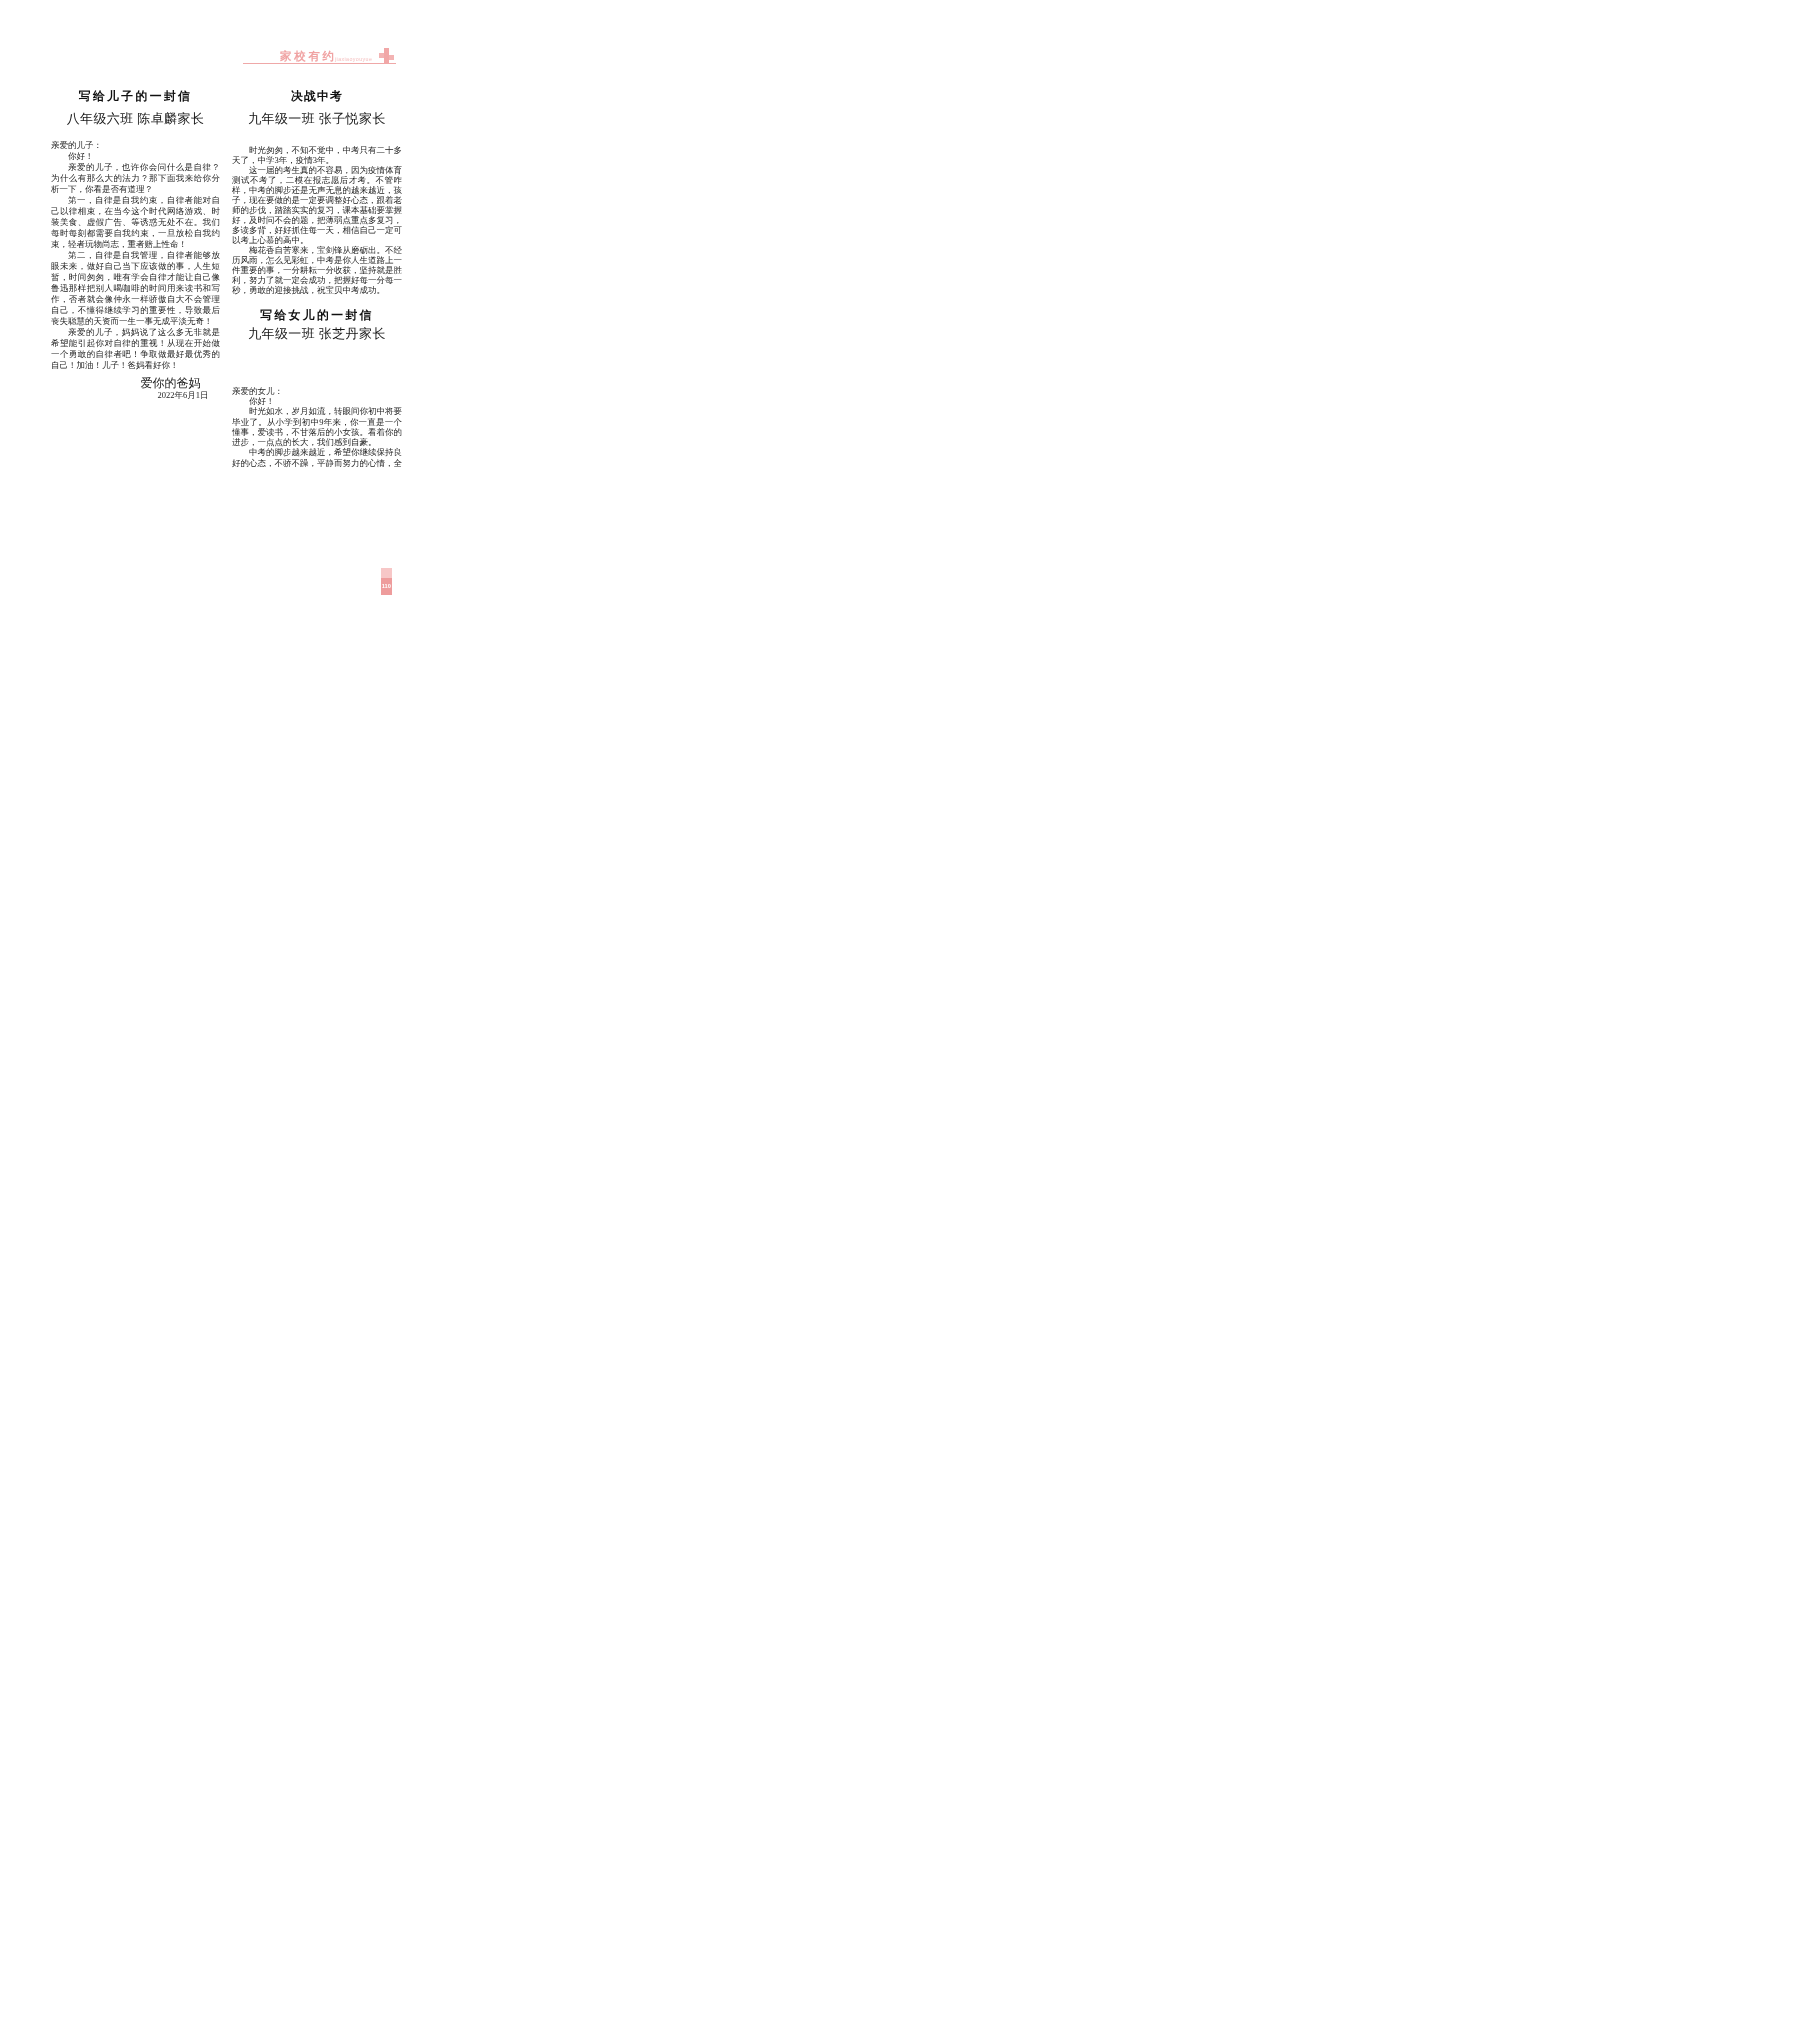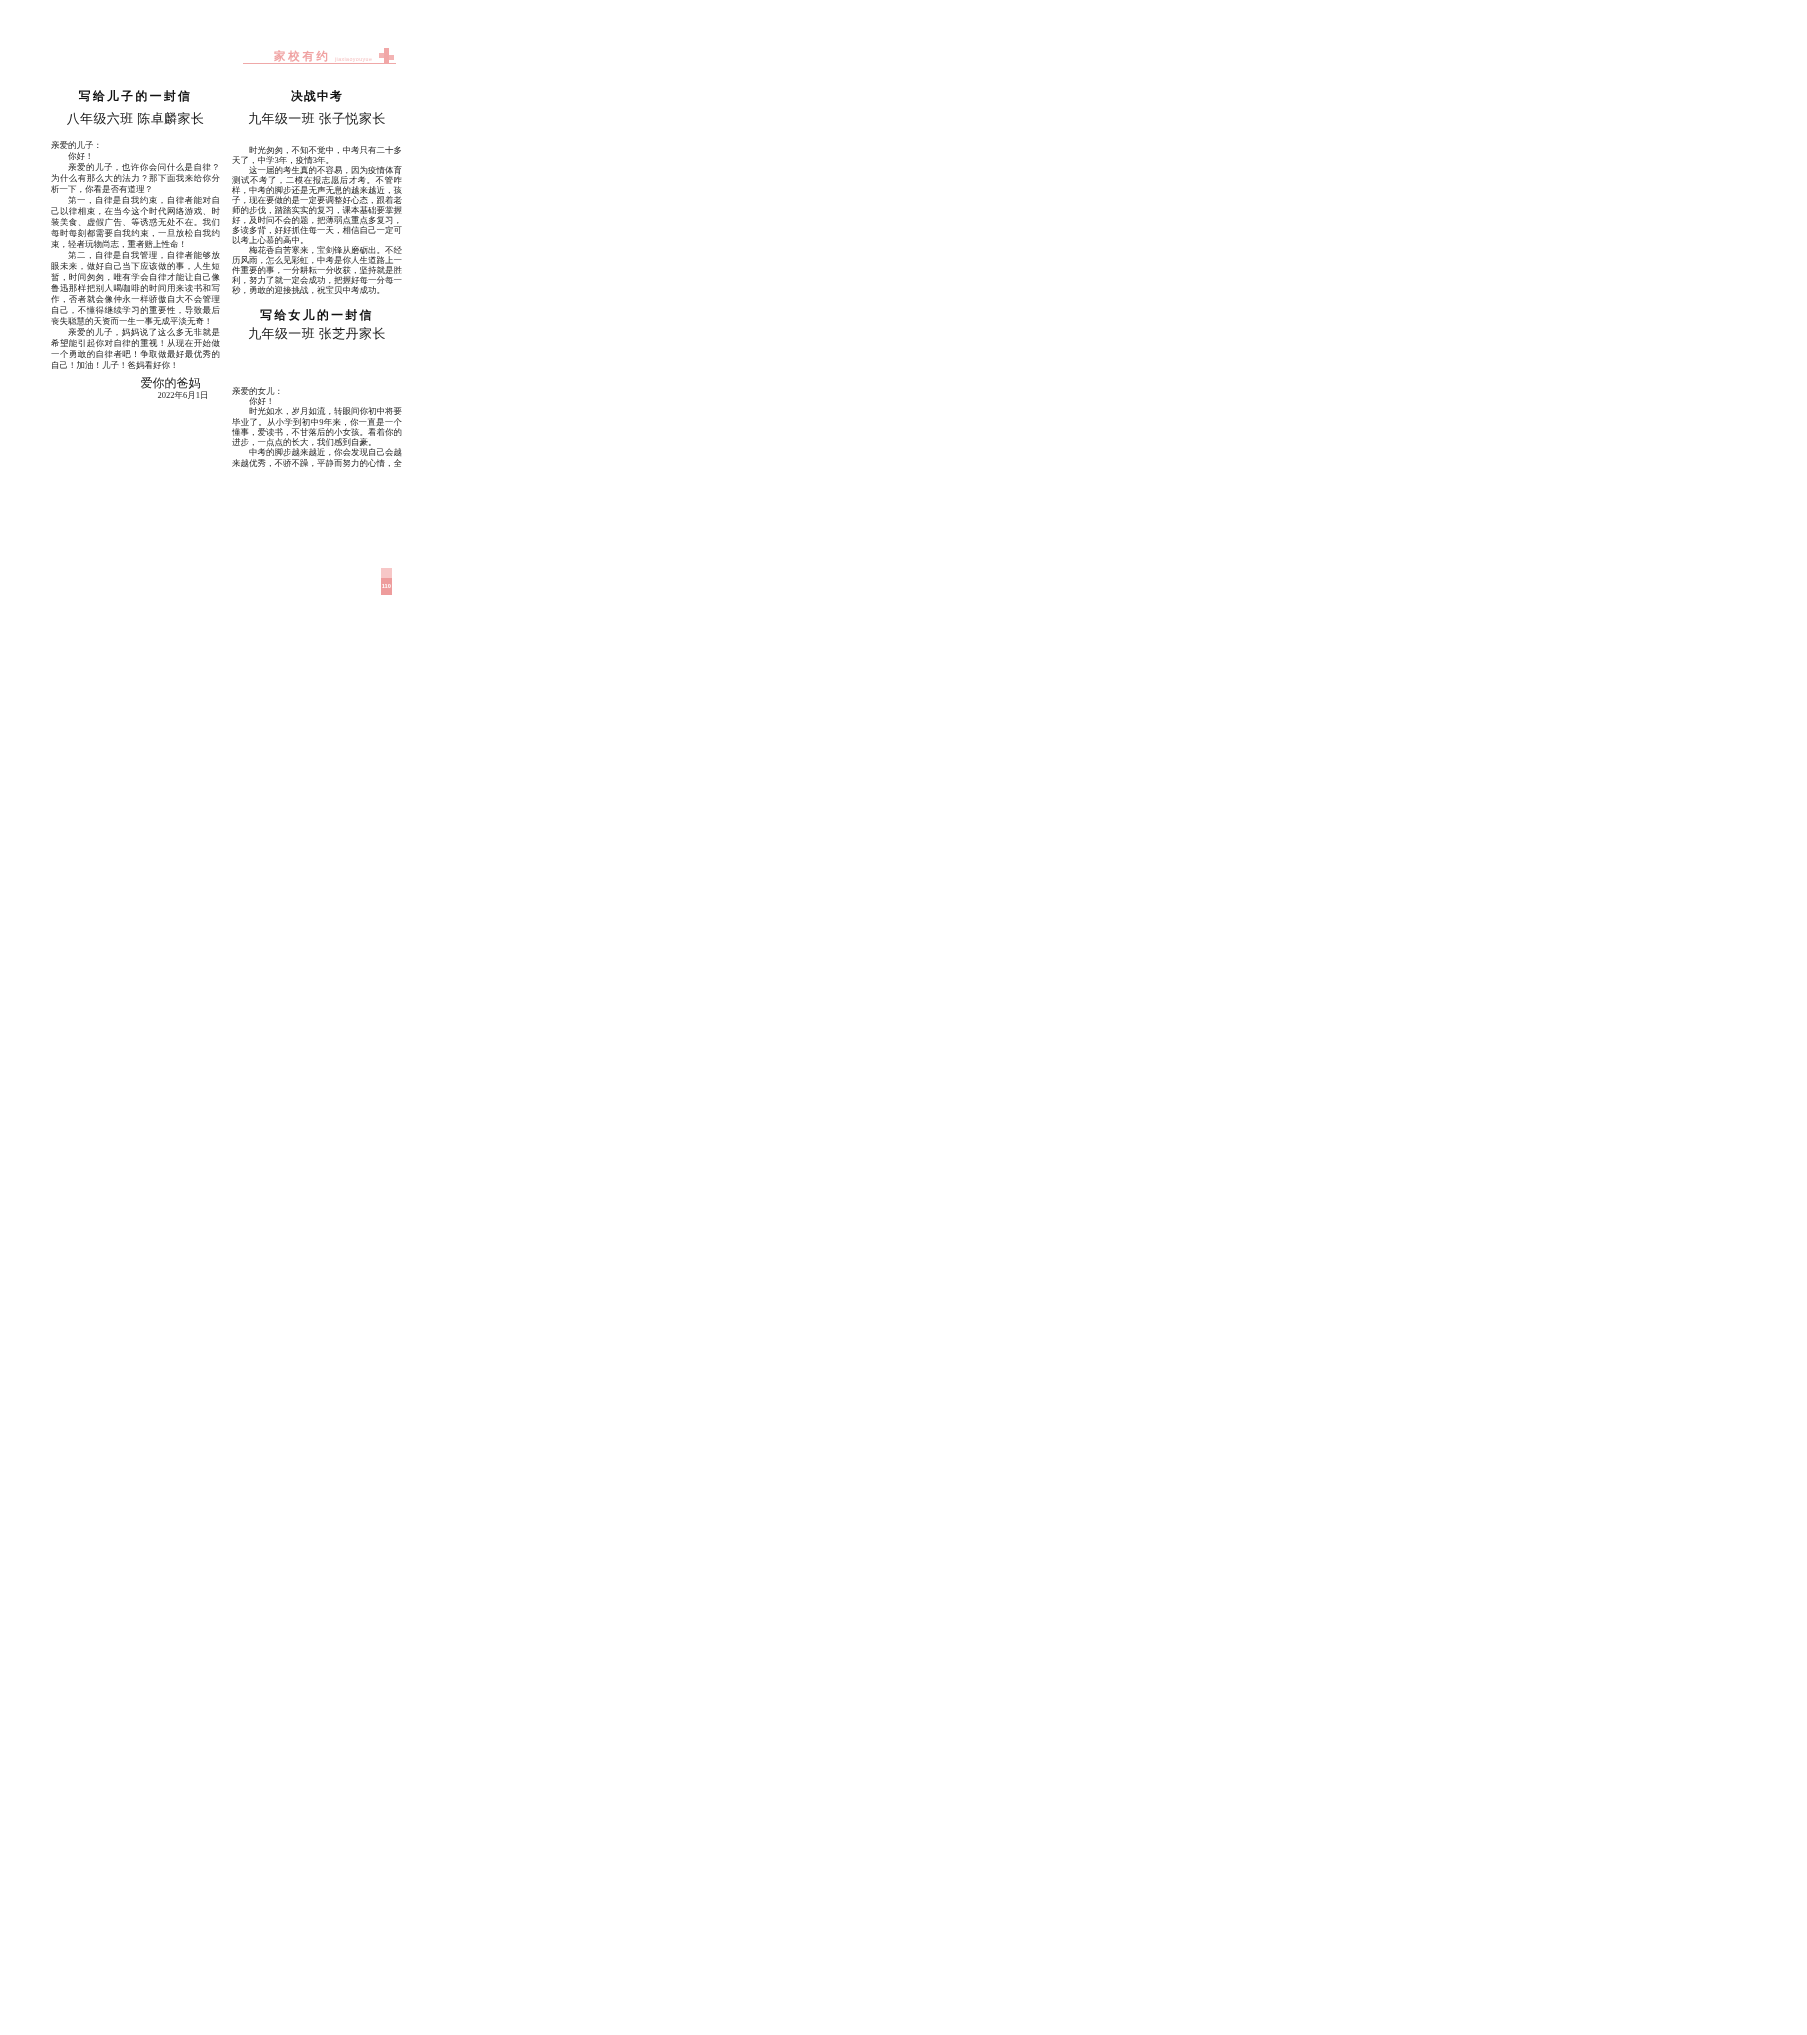--- a/index.html
+++ b/index.html
@@ -5,21 +5,21 @@
   html,body { margin:0; padding:0; }
   body {
     width:452px; height:639px;
     position:relative;
     background:#ffffff;
     font-family:"Liberation Serif","DejaVu Serif",serif;
     color:#1c1c1c;
   }
   
   .hdr-title {
-    position:absolute; left:274px; top:49px;
+    position:absolute; left:280px; top:49px;
     font-size:11.4px; font-weight:bold;
     color:#f0a3a3; letter-spacing:2.8px; white-space:nowrap;
   }
   .hdr-pinyin {
     position:absolute; left:335px; top:56px;
     font-size:5.3px; color:#f4bcbc; letter-spacing:0.4px; white-space:nowrap;
     font-family:"Liberation Sans","DejaVu Sans",sans-serif;
   }
   .hdr-line {
     position:absolute; left:243px; top:63px;
@@ -108,21 +108,21 @@
     </div>
   </div>
 
   <div class="article2">
     <div class="article-title ls-wide">写给女儿的一封信</div>
     <div class="byline">九年级一班 张芝丹家长</div>
     <div class="body-block second">
       <p>亲爱的女儿：</p>
       <p class="indent">你好！</p>
       <p class="indent">时光如水，岁月如流，转眼间你初中将要毕业了。从小学到初中9年来，你一直是一个懂事，爱读书，不甘落后的小女孩。看着你的进步，一点点的长大，我们感到自豪。</p>
-      <p class="indent">中考的脚步越来越近，你会发现自己会越来越优秀，不骄不躁，平静而努力的心情，全</p>
+      <p class="indent">中考的脚步越来越近，希望你继续保持良好的心态，不骄不躁，平静而努力的心情，全</p>
     </div>
   </div>
 </div>
 
 <div class="badge">
   <div class="badge-top"></div>
   <div class="badge-num">110</div>
 </div>
 
 

